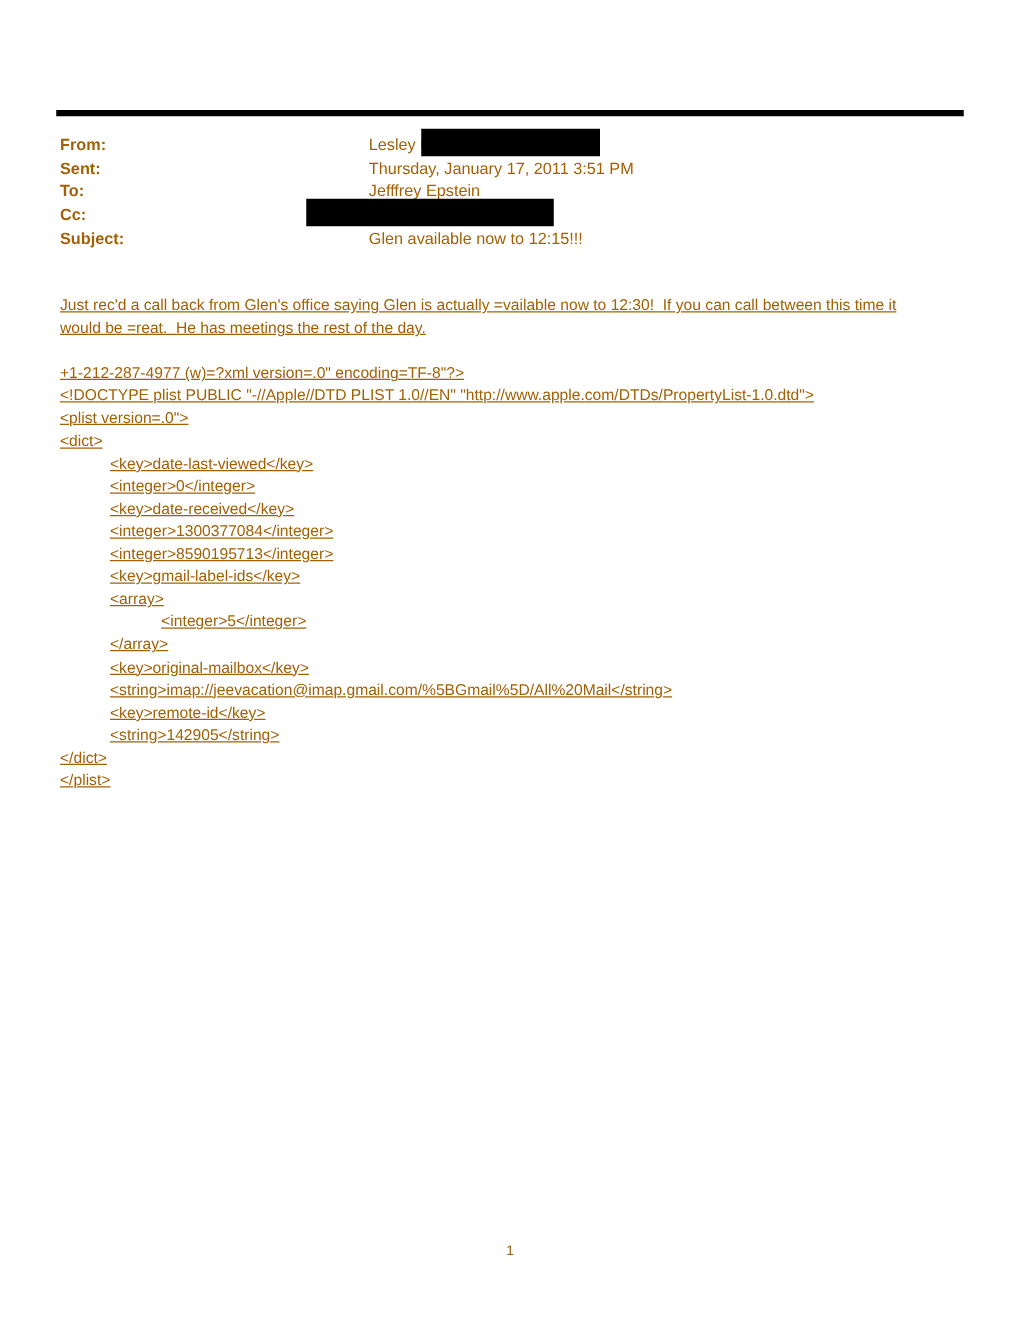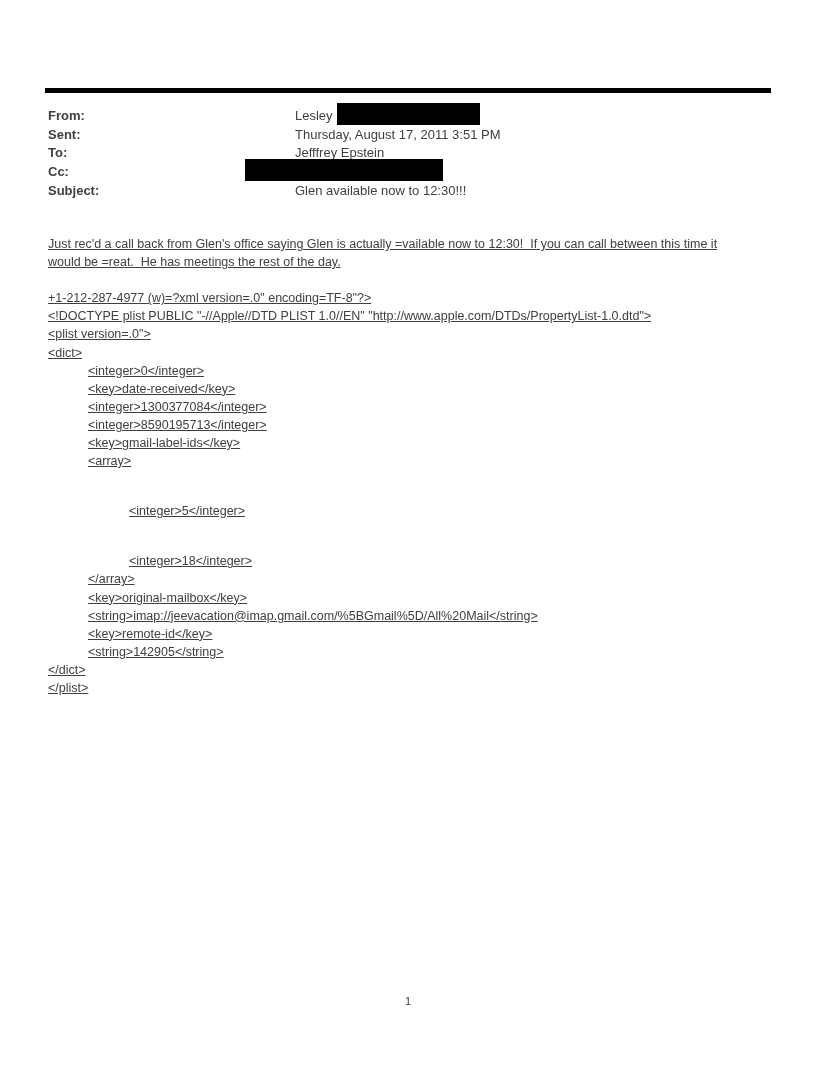--- a/index.html
+++ b/index.html
@@ -2,21 +2,21 @@
 <html><head>
 <meta charset="utf-8">
 <style>
   html, body { margin: 0; padding: 0; background: #ffffff; }
   .page {
     position: relative;
     width: 816px;
     height: 1073px;
     background: #ffffff;
     font-family: "Liberation Sans", sans-serif;
-    color: #404040;
+    color: #a16207;
     overflow: hidden;
   }
   .top-rule {
     position: absolute;
     left: 45px; top: 88px;
     width: 726px; height: 5px;
     background: #000000;
   }
   .hdr-row { position: absolute; left: 0; width: 100%; height: 19px; }
   .hdr-label {
@@ -36,21 +36,21 @@
   .body-block {
     position: absolute;
     left: 48px; top: 235px;
     width: 740px;
     font-size: 12.5px;
     line-height: 18.1px;
   }
   .line { min-height: 18.1px; white-space: pre; text-decoration: underline; }
   .indent0 { padding-left: 0; }
   .indent1 { padding-left: 40px; }
-  .indent2 { padding-left: 81px; margin-top: 32px; }
+  .indent2 { padding-left: 81px; }
   .page-number {
     position: absolute;
     left: 0; top: 995px; width: 100%;
     text-align: center;
     font-size: 11px;
   }
   .bates {
     position: absolute;
     right: 26px; top: 1092px;
     font-size: 15px;
@@ -63,54 +63,54 @@
 <div class="page">
 
   <div class="top-rule"></div>
 
   <div class="hdr-row" style="top:108px">
     <span class="hdr-label">From:</span>
     <span class="hdr-value">Lesley Groff &lt;</span>
   </div>
   <div class="hdr-row" style="top:127px">
     <span class="hdr-label">Sent:</span>
-    <span class="hdr-value">Thursday, August 17, 2011 3:51 PM</span>
+    <span class="hdr-value">Thursday, January 17, 2011 3:51 PM</span>
   </div>
   <div class="hdr-row" style="top:145px">
     <span class="hdr-label">To:</span>
     <span class="hdr-value">Jefffrey Epstein</span>
   </div>
   <div class="hdr-row" style="top:164px">
     <span class="hdr-label">Cc:</span>
     <span class="hdr-value"></span>
   </div>
   <div class="hdr-row" style="top:183px">
     <span class="hdr-label">Subject:</span>
-    <span class="hdr-value">Glen available now to 12:30!!!</span>
+    <span class="hdr-value">Glen available now to 12:15!!!</span>
   </div>
 
   <div class="redaction redaction-from"></div>
   <div class="redaction redaction-cc"></div>
 
   <div class="body-block">
     <div class="line indent0">Just rec'd a call back from Glen's office saying Glen is actually =vailable now to 12:30!  If you can call between this time it</div>
     <div class="line indent0">would be =reat.  He has meetings the rest of the day.</div>
     <div class="line indent0"></div>
     <div class="line indent0">+1-212-287-4977 (w)=?xml version=.0" encoding=TF-8"?&gt;</div>
     <div class="line indent0">&lt;!DOCTYPE plist PUBLIC "-//Apple//DTD PLIST 1.0//EN" "http://www.apple.com/DTDs/PropertyList-1.0.dtd"&gt;</div>
     <div class="line indent0">&lt;plist version=.0"&gt;</div>
     <div class="line indent0">&lt;dict&gt;</div>
+    <div class="line indent1">&lt;key&gt;date-last-viewed&lt;/key&gt;</div>
     <div class="line indent1">&lt;integer&gt;0&lt;/integer&gt;</div>
     <div class="line indent1">&lt;key&gt;date-received&lt;/key&gt;</div>
     <div class="line indent1">&lt;integer&gt;1300377084&lt;/integer&gt;</div>
     <div class="line indent1">&lt;integer&gt;8590195713&lt;/integer&gt;</div>
     <div class="line indent1">&lt;key&gt;gmail-label-ids&lt;/key&gt;</div>
     <div class="line indent1">&lt;array&gt;</div>
     <div class="line indent2">&lt;integer&gt;5&lt;/integer&gt;</div>
-    <div class="line indent2">&lt;integer&gt;18&lt;/integer&gt;</div>
     <div class="line indent1">&lt;/array&gt;</div>
     <div class="line indent1">&lt;key&gt;original-mailbox&lt;/key&gt;</div>
     <div class="line indent1">&lt;string&gt;imap://jeevacation@imap.gmail.com/%5BGmail%5D/All%20Mail&lt;/string&gt;</div>
     <div class="line indent1">&lt;key&gt;remote-id&lt;/key&gt;</div>
     <div class="line indent1">&lt;string&gt;142905&lt;/string&gt;</div>
     <div class="line indent0">&lt;/dict&gt;</div>
     <div class="line indent0">&lt;/plist&gt;</div>
   </div>
 
   <div class="page-number">1</div>

